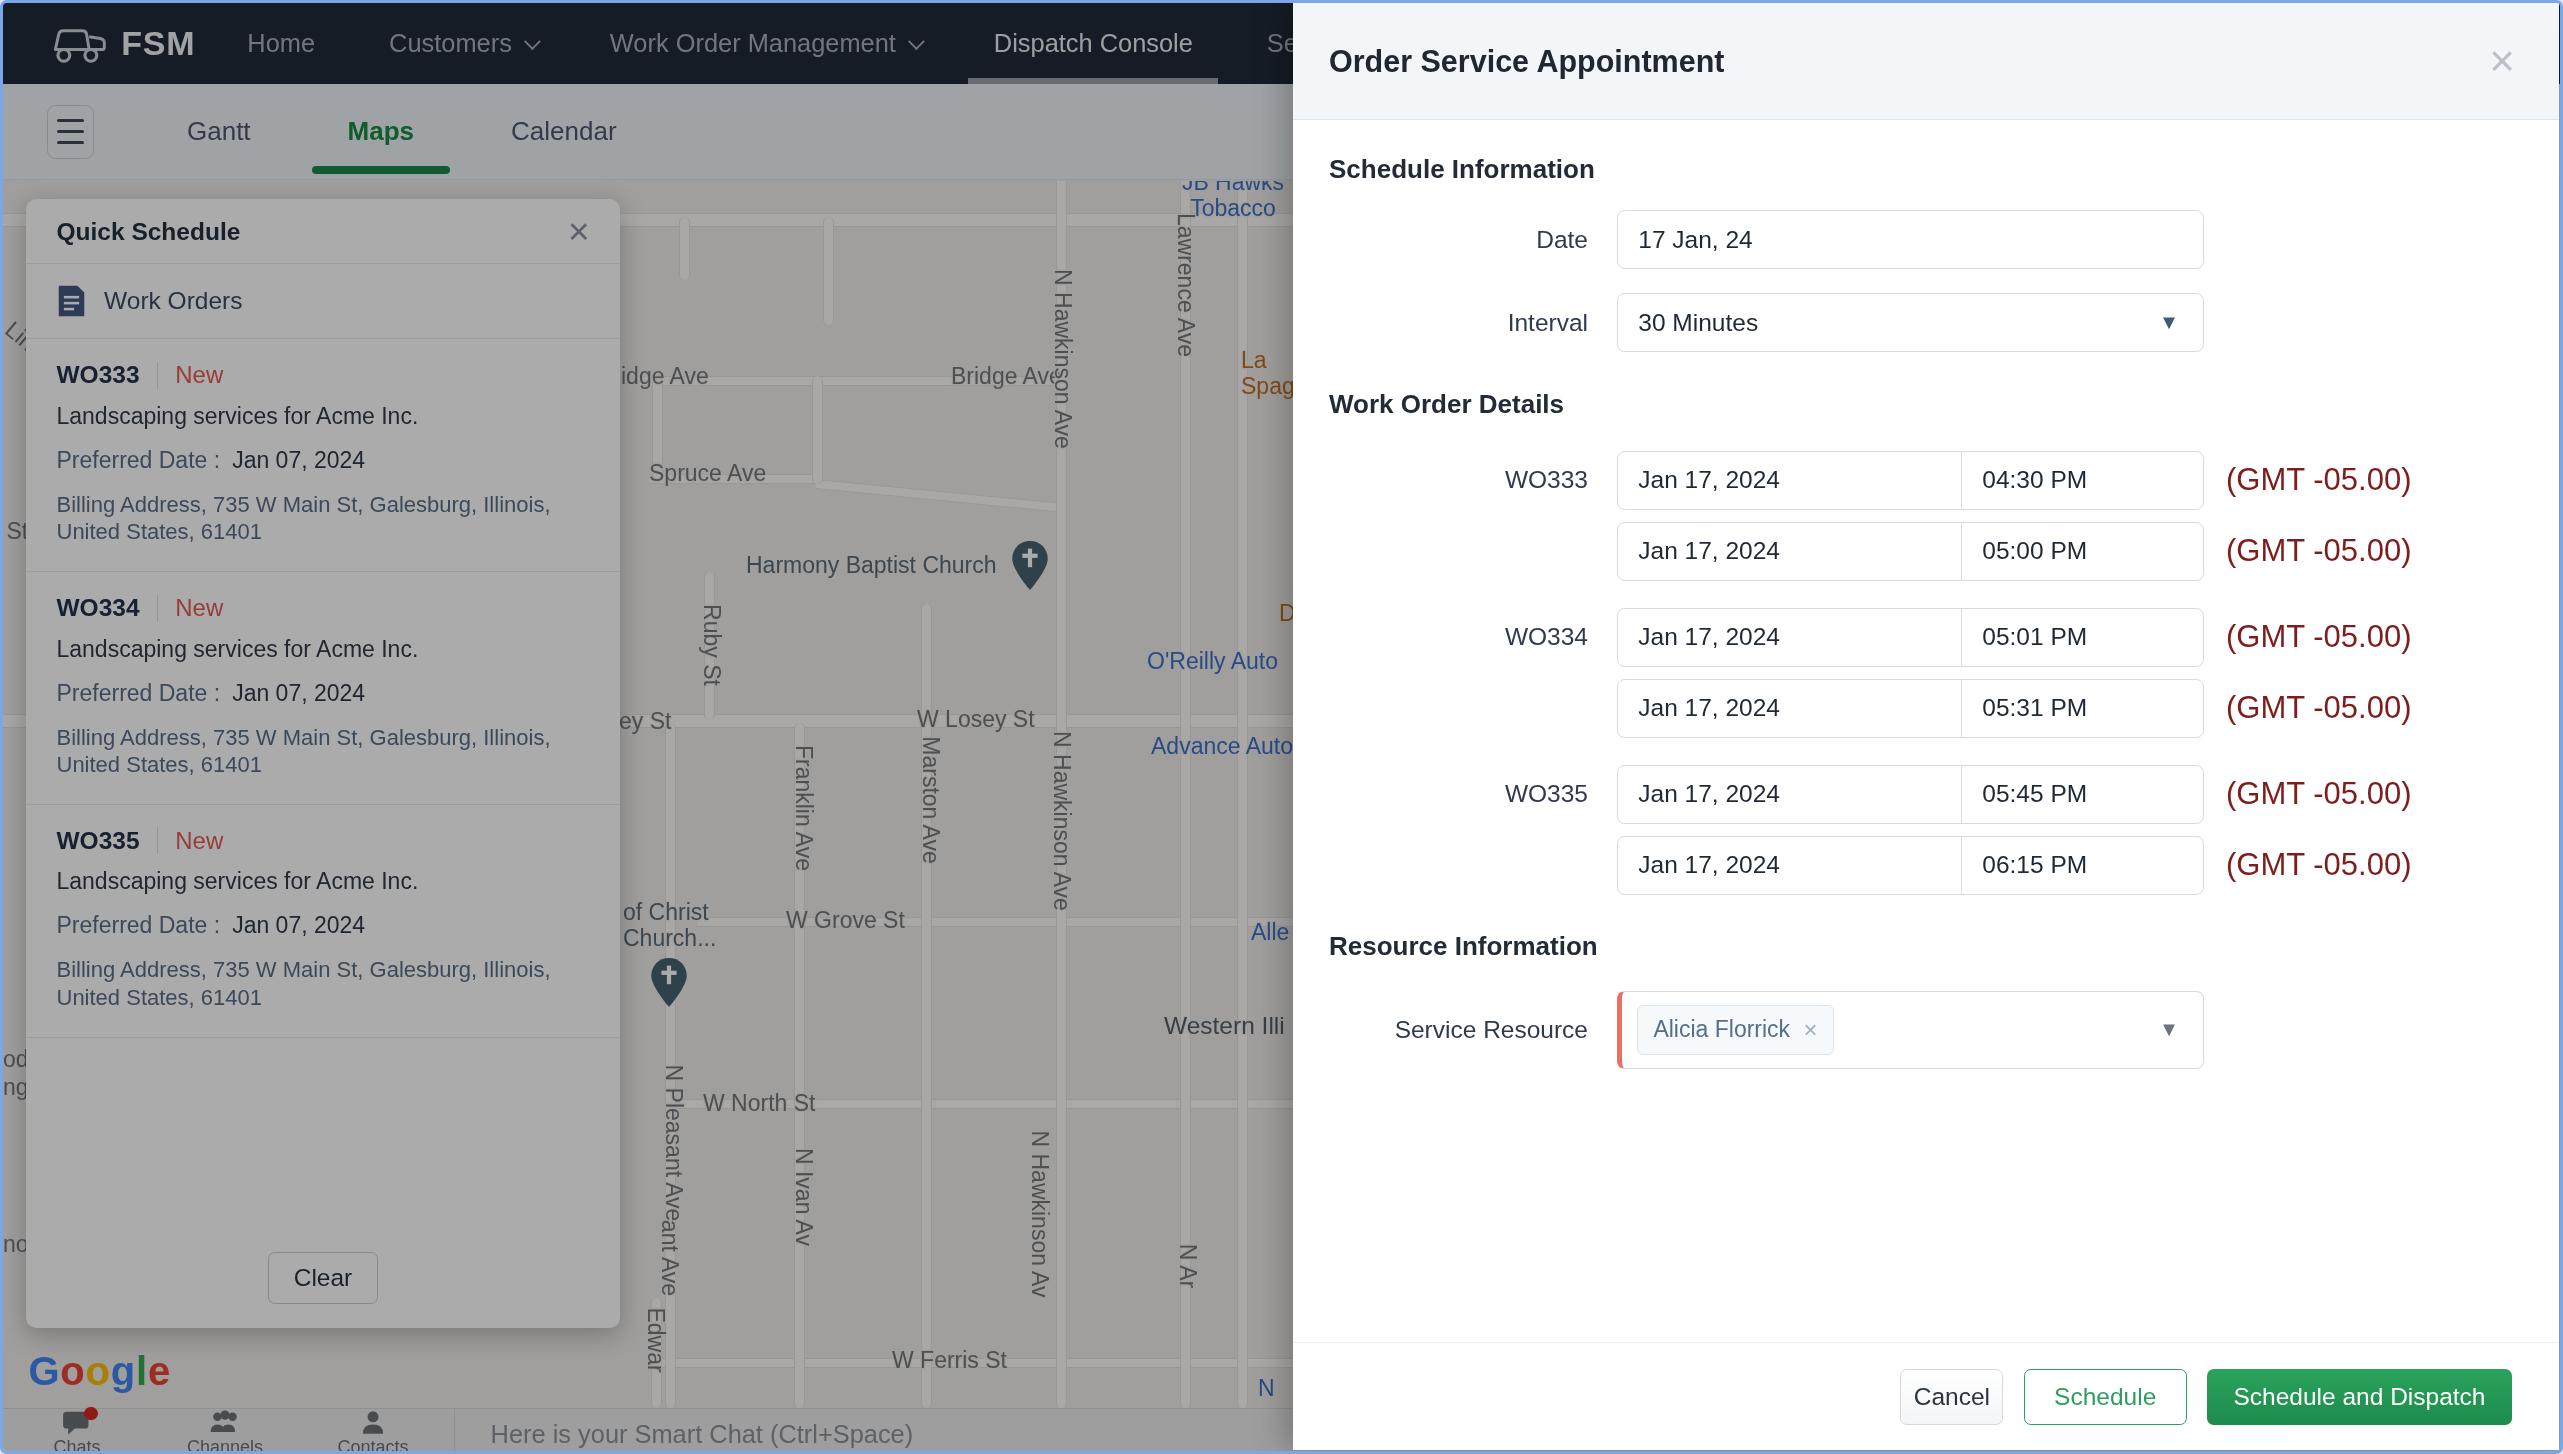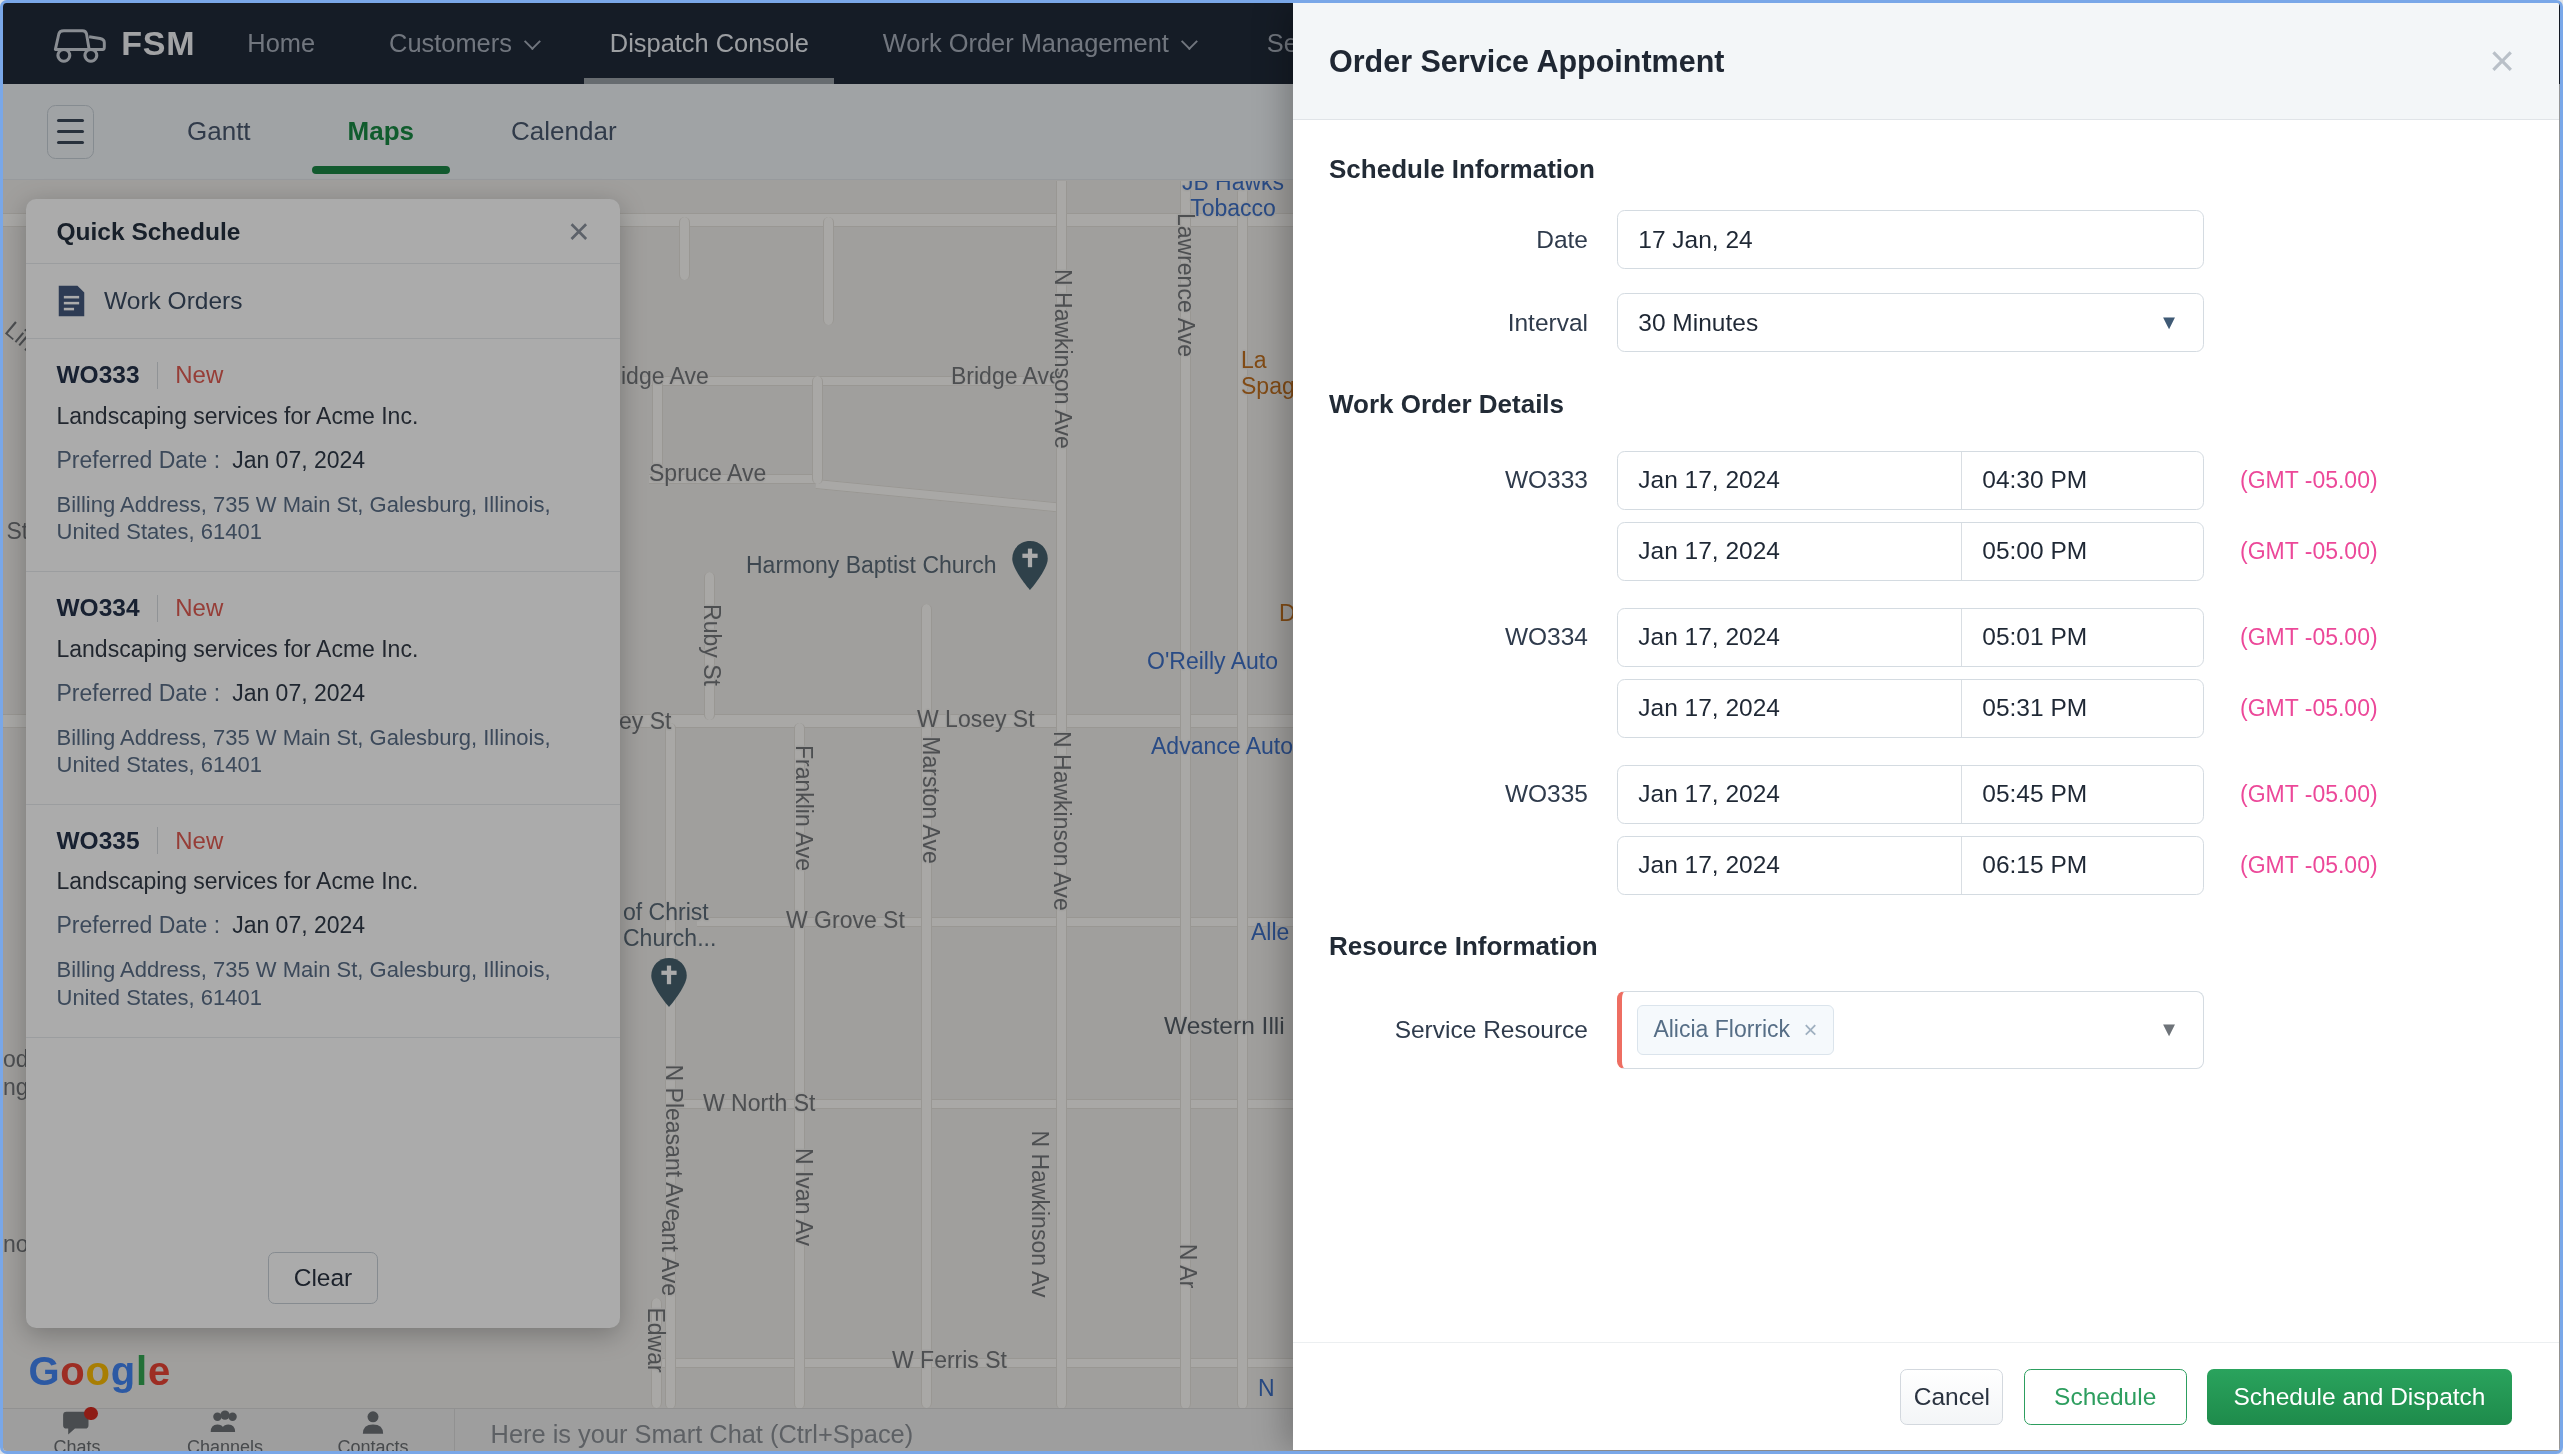--- a/index.html
+++ b/index.html
@@ -96,21 +96,21 @@
   .m-section { font-size:26px; font-weight:bold; color:#222b36; }
   .frow { display:flex; align-items:center; }
   .flabel { width:288px; text-align:right; padding-right:29px; font-size:24.5px; color:#2f3b4c; flex:none; }
   .inputbox { width:587px; height:59px; border:1.7px solid #d4dbe1; border-radius:7.6px; background:#fff;
               display:flex; align-items:center; padding-left:20.3px; font-size:24.5px; color:#1f2835; position:relative; }
   .selectbox .tri { position:absolute; right:24px; color:#3f5a75; font-size:20.3px; }
   .dt-box { width:587px; height:59px; border:1.7px solid #d4dbe1; border-radius:7.6px; background:#fff;
             display:flex; align-items:stretch; font-size:24.5px; color:#1f2835; }
   .dt-date { width:343px; display:flex; align-items:center; padding-left:20.3px; }
   .dt-time { flex:1; border-left:0.8px solid #d9dee3; display:flex; align-items:center; padding-left:20.3px; }
-  .gmt { font-size:23px; color:#ec4899; margin-left:36px; white-space:nowrap; }
+  .gmt { font-size:31px; color:#7f1d1d; margin-left:22px; white-space:nowrap; }
   .resbox { width:587px; height:78px; border:1.7px solid #d4dbe1; border-left:5.1px solid #ee6e62;
             border-radius:7.6px; background:#fff; display:flex; align-items:center; padding-left:15.2px; position:relative; }
   .chip { display:inline-flex; align-items:center; gap:13.5px; background:#f5f9fc; border:1.7px solid #dbe4ec;
           border-radius:6px; padding:10.2px 15.2px; font-size:23px; color:#566e86; }
   .chip .x { color:#9fb0c0; font-size:24px; }
   .resbox .tri { position:absolute; right:24px; color:#6e7379; font-size:20.3px; }
   .m-foot { position:absolute; left:0; bottom:0; width:100%; height:108px; border-top:0.8px solid #eceff1;
             display:flex; align-items:center; justify-content:flex-end; gap:20.3px; padding-right:47px; background:#fff; }
   .btn { height:56px; border-radius:6.8px; font-size:24.5px; display:flex; align-items:center; justify-content:center; }
   .btn-cancel { width:103px; background:linear-gradient(#ffffff,#f3f5f7); border:1.7px solid #d3d8de; color:#2a3340; }
@@ -130,27 +130,27 @@
       <span class="brand-name">FSM</span>
     </div>
     <nav class="navitems">
       <span class="navitem">
           <span>Home</span>
         </span>
       <span class="navitem">
           <span>Customers</span>
           <i class="chev"></i>
         </span>
+      <span class="navitem">
+          <span>Work Order Management</span>
+          <i class="chev"></i>
+        </span>
       <span class="navitem active">
           <span>Dispatch Console</span>
           <span class="nav-underline"></span>
-        </span>
-      <span class="navitem">
-          <span>Work Order Management</span>
-          <i class="chev"></i>
         </span>
       <span class="navitem">
           <span>Services And</span>
         </span>
     </nav>
   </header>
 
   <div class="subnav">
     <div class="hamburger">
         <div></div>

